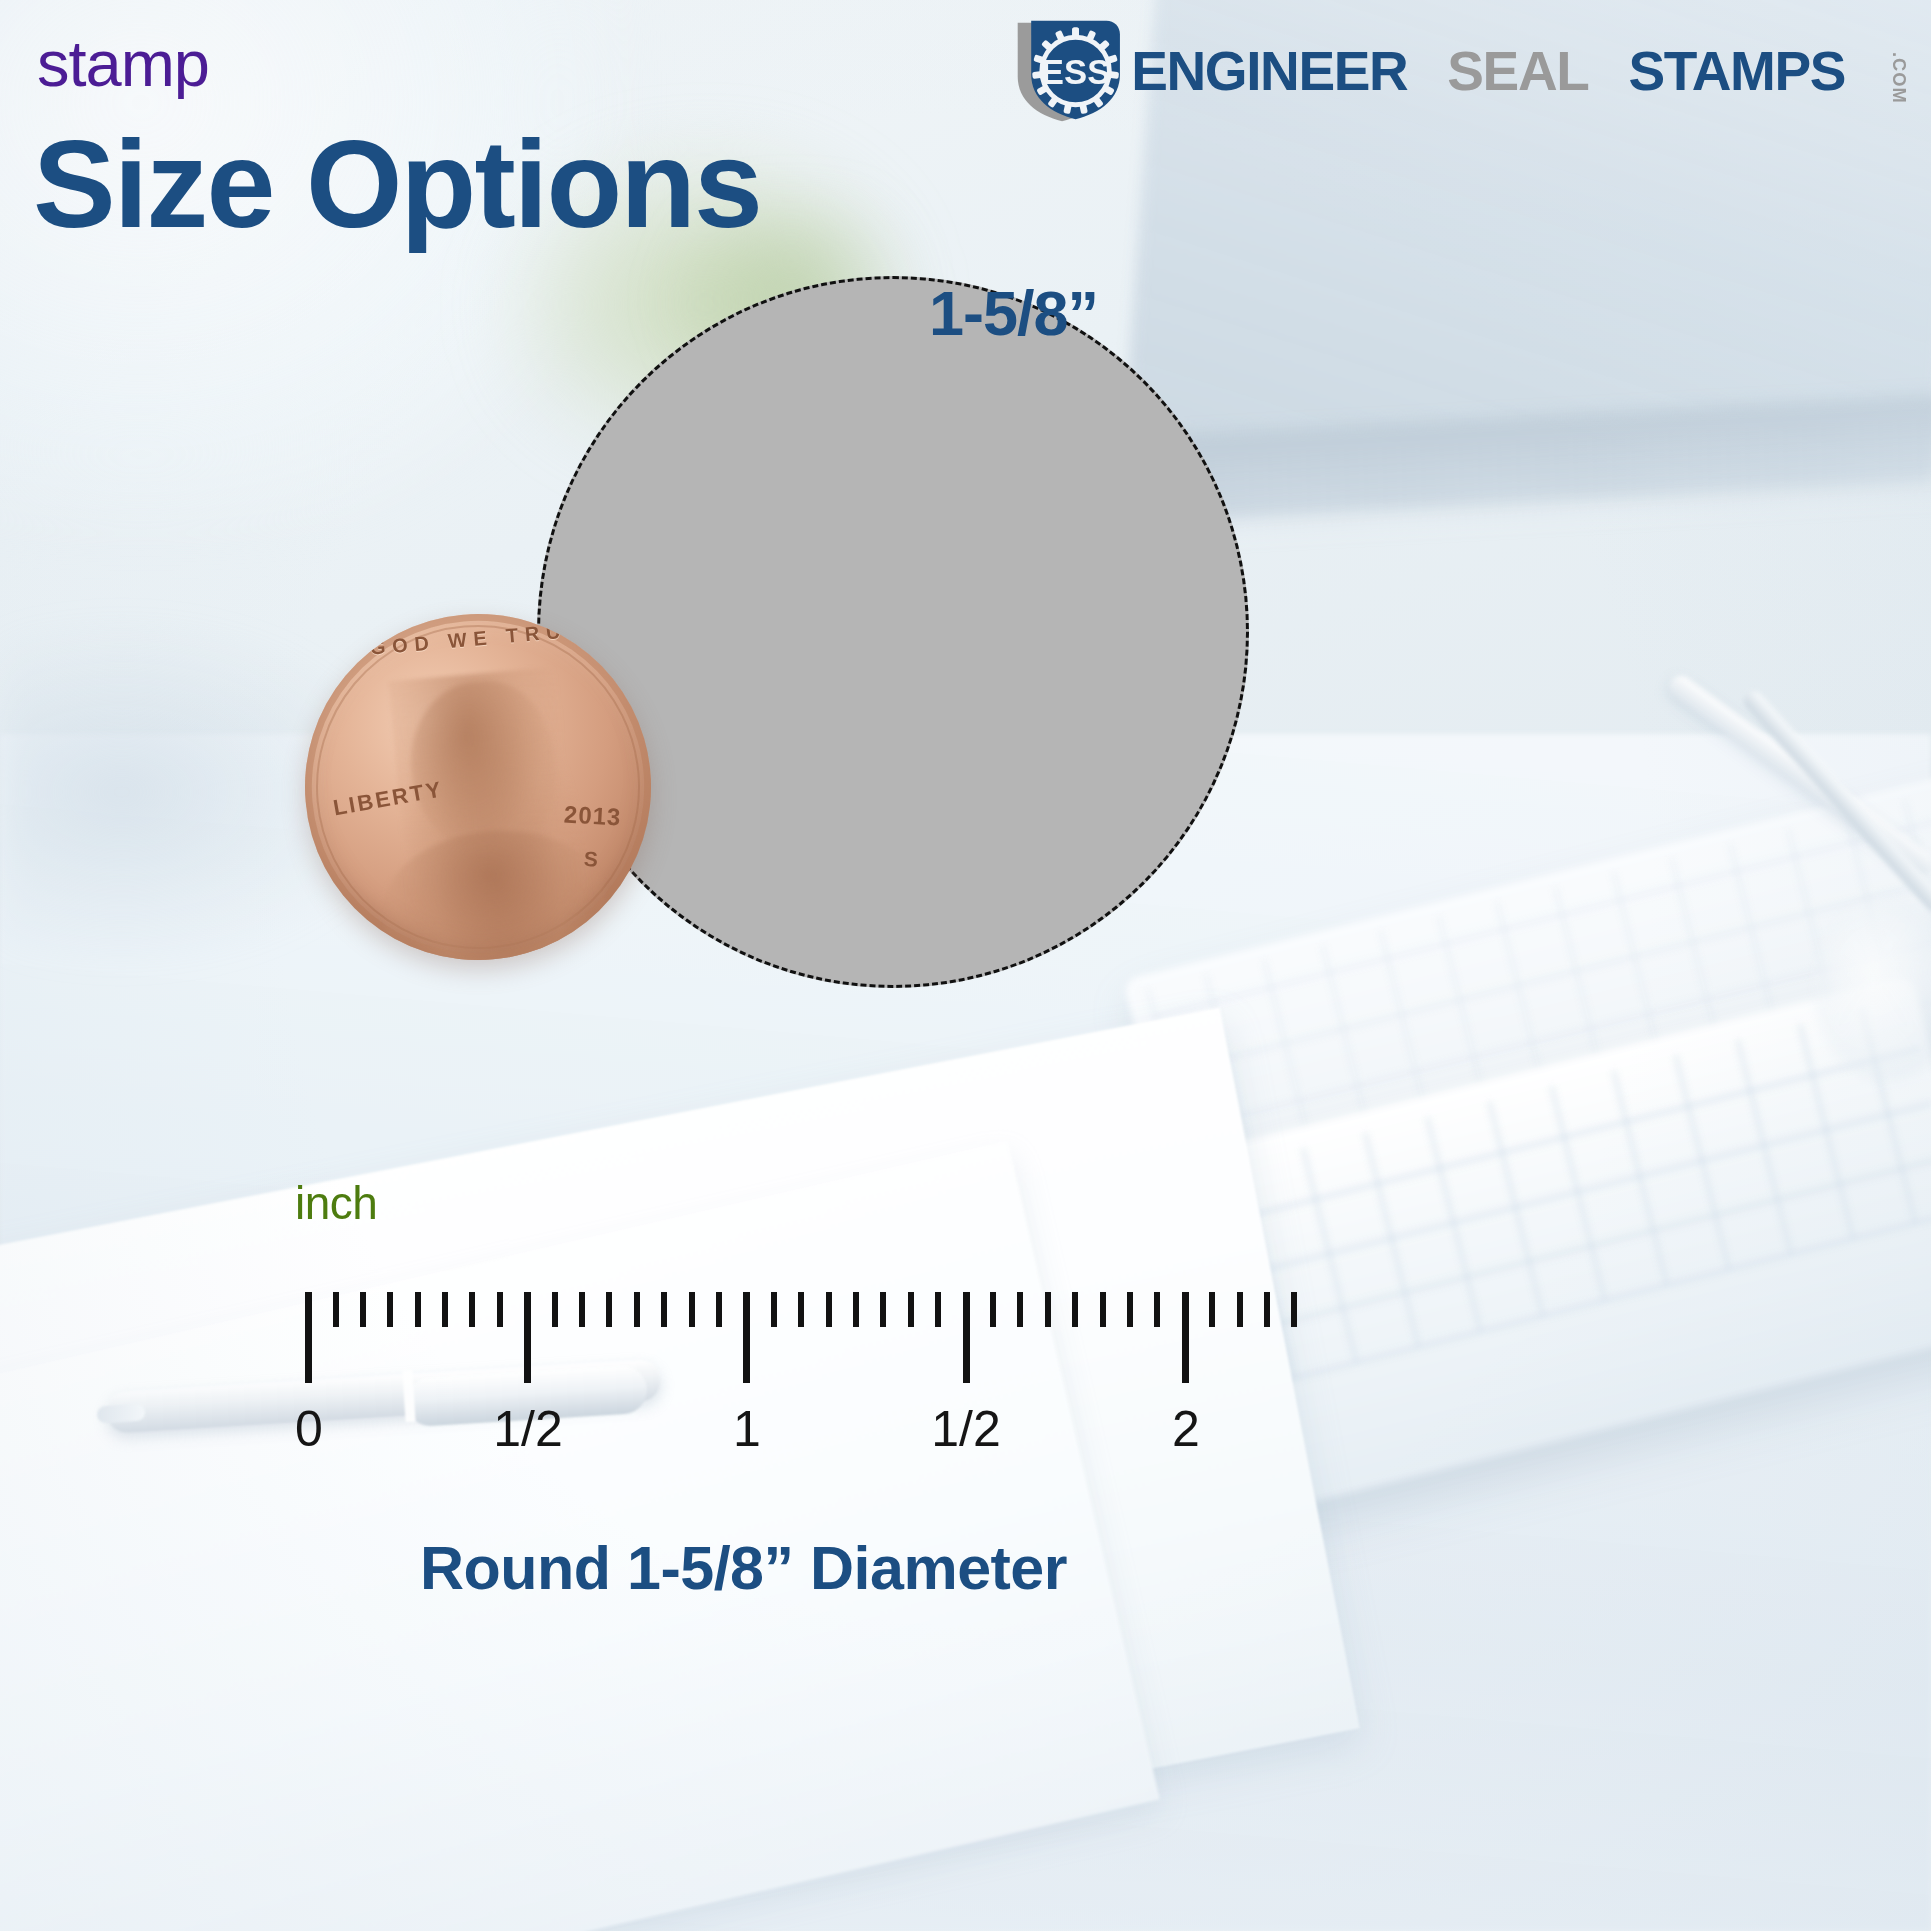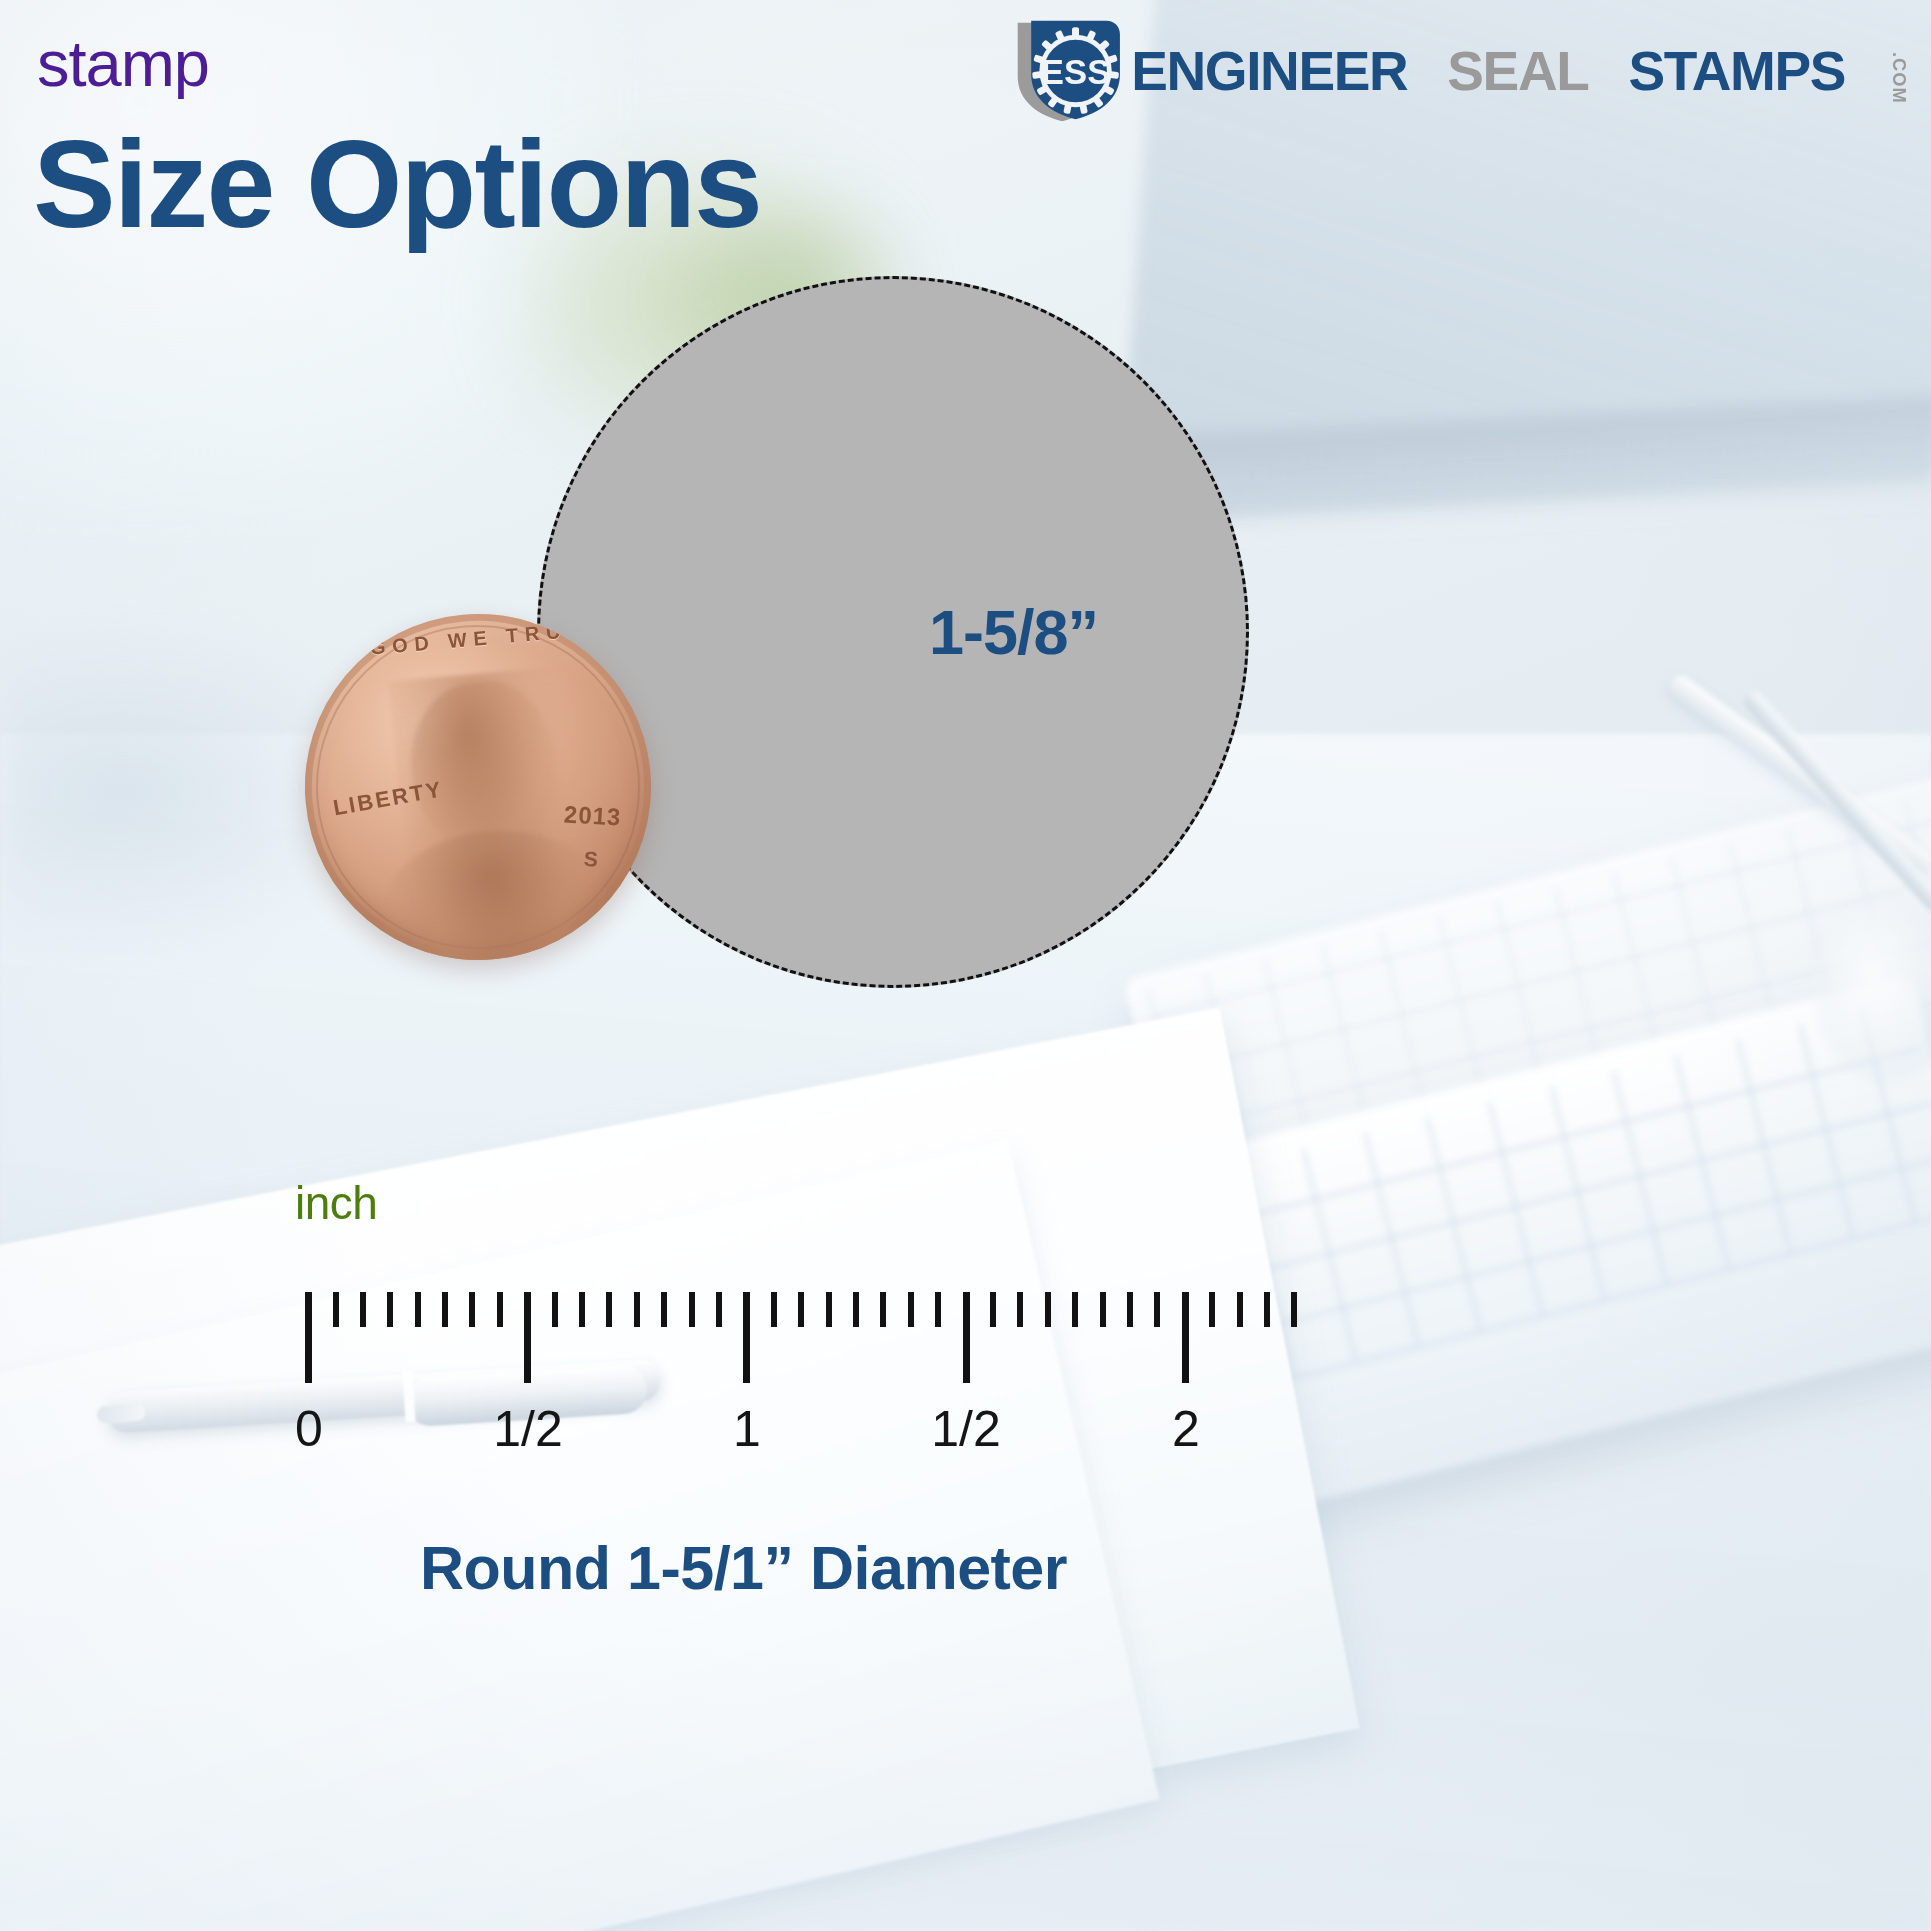--- a/index.html
+++ b/index.html
@@ -189,21 +189,21 @@
   }
 
   
   .size-circle {
     position:absolute;
     left:537px; top:276px; width:712px; height:712px;
     border-radius:50%;
     background:#b5b5b5;
     border:3.9px dashed #101010;
     display:flex; flex-direction:column;
-    align-items:center; justify-content:center;
+    align-items:center; 
   }
   .size-circle-inner { margin-left:241px; text-align:center; }
   .sc-line1 { font-size:63px; font-weight:bold; color:#1c4e82; line-height:1.08; letter-spacing:-1px; }
   .sc-line2 { font-size:63px; font-weight:bold; color:#1c4e82; line-height:1.08; letter-spacing:-1px; }
 
   
   .penny {
     position:absolute; left:305px; top:614px; width:346px; height:346px;
     border-radius:50%;
     background:
@@ -403,14 +403,14 @@
     </div>
   <div id="ruler-nums">
       <div class="ruler-num" style="left: 309px; top: 1400px;">0</div>
       <div class="ruler-num" style="left: 528px; top: 1400px;">1/2</div>
       <div class="ruler-num" style="left: 747px; top: 1400px;">1</div>
       <div class="ruler-num" style="left: 966px; top: 1400px;">1/2</div>
       <div class="ruler-num" style="left: 1186px; top: 1400px;">2</div>
     </div>
 </div>
 
-<div class="caption">Round 1-5/1” Diameter</div>
+<div class="caption">Round 1-5/8” Diameter</div>
 
 
 </body></html>

